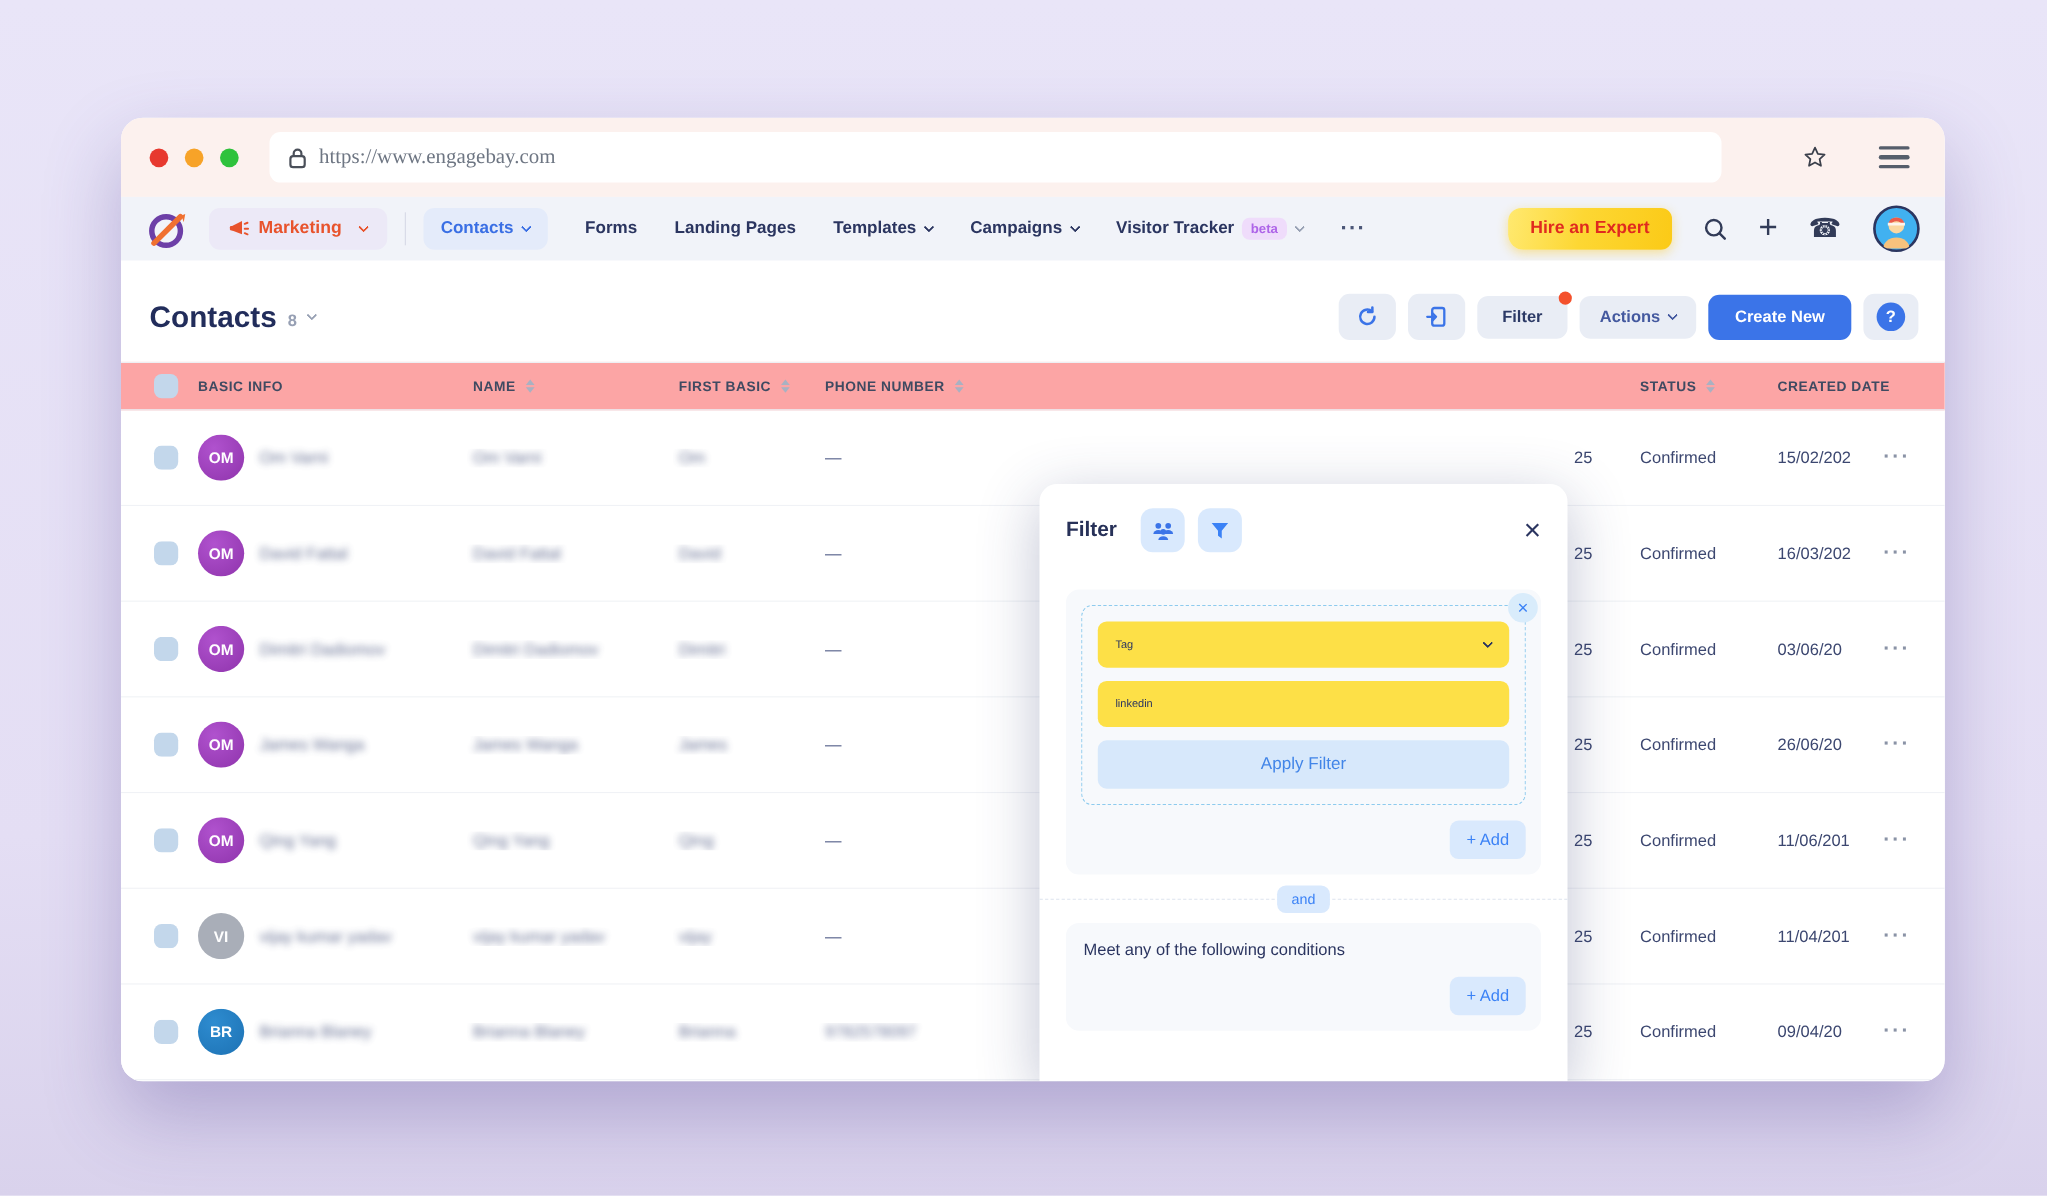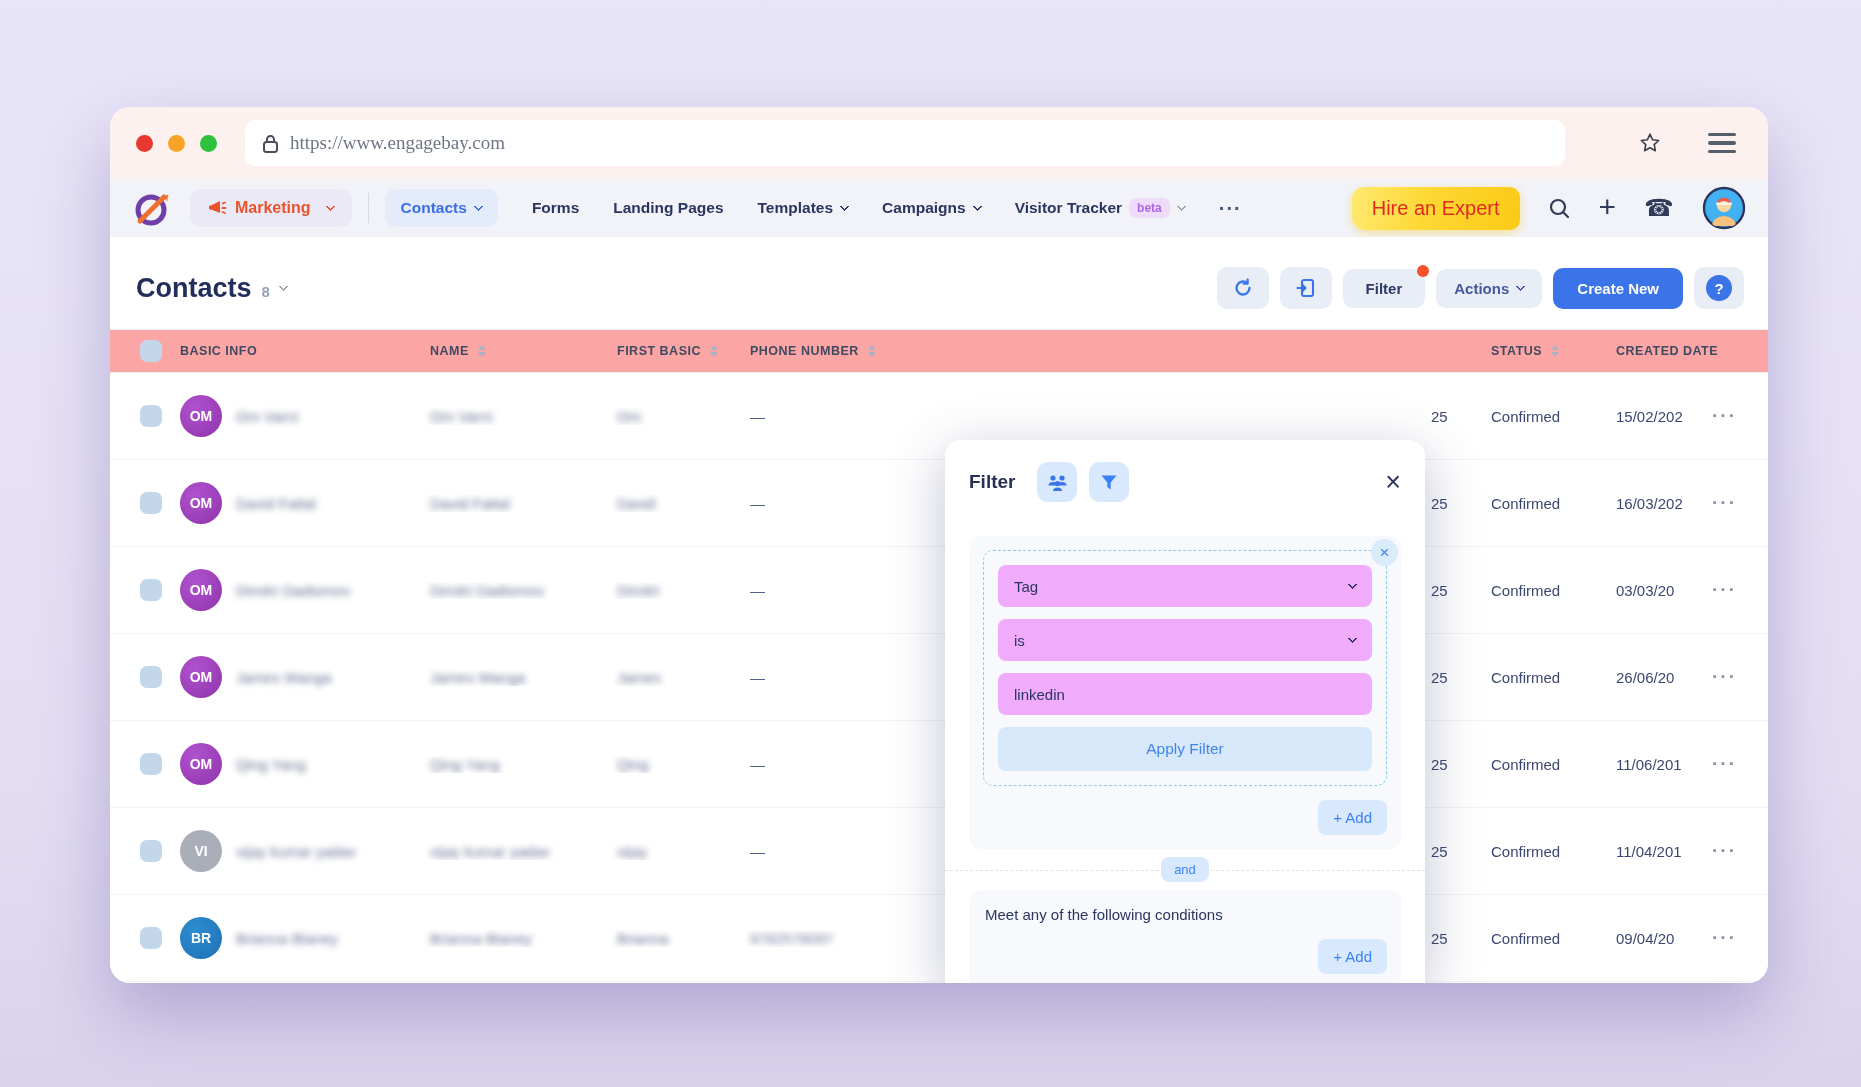--- a/index.html
+++ b/index.html
@@ -29,21 +29,21 @@
   .logo{width:42px;height:42px;flex:0 0 auto;}
   .pill{display:flex;align-items:center;gap:8px;border-radius:10px;padding:10px 18px;cursor:pointer;}
   .pill.mkt{background:#ece9f7;color:#e8532c;font-weight:700;font-size:16px;margin-left:16px;}
   .vdiv{width:1px;height:30px;background:#d6d9e6;margin:0 16px;}
   .nav-items{display:flex;align-items:center;gap:34px;font-size:15.5px;font-weight:700;color:#2b3560;}
   .nav-item{cursor:pointer;display:flex;align-items:center;white-space:nowrap;}
   .nav-item.active{background:#e4ebfa;color:#3a6fe4;border-radius:10px;padding:10px 16px;}
   .badge-beta{background:#efdcfb;color:#ae64e8;font-size:12px;font-weight:700;border-radius:7px;padding:3px 8px;margin-left:7px;}
   .nav-more{font-size:20px;color:#4b5577;letter-spacing:1px;font-weight:700;cursor:pointer;}
   .nav-right{margin-left:auto;display:flex;align-items:center;gap:28px;}
-  .hire{background:linear-gradient(100deg,#ffe970 0%,#fdd733 45%,#fbca17 100%);color:#e02a1f;font-weight:400;font-size:20px;border-radius:12px 10px 10px 14px;padding:10px 20px;border:none;cursor:pointer;box-shadow:0 3px 10px rgba(250,200,30,.45);}
+  .hire{background:linear-gradient(100deg,#ffe970 0%,#fdd733 45%,#fbca17 100%);color:#e02a1f;font-weight:700;font-size:16px;border-radius:12px 10px 10px 14px;padding:10px 20px;border:none;cursor:pointer;box-shadow:0 3px 10px rgba(250,200,30,.45);}
   .tool-glyph{font-size:24px;color:#323b58;cursor:pointer;line-height:1;}
   .plus{font-size:30px;font-weight:400;margin-top:-3px;}
   
   .content{position:relative;height:746px;background:#fff;}
   .page-head{display:flex;align-items:center;padding:30px 24px 20px 26px;}
   .page-title{font-size:27px;font-weight:800;color:#222d5b;}
   .page-count{font-size:15px;color:#97a0b4;font-weight:700;margin-left:10px;margin-top:6px;}
   .head-actions{margin-left:auto;display:flex;align-items:center;gap:11px;}
   .icon-btn{width:52px;height:42px;border-radius:10px;background:#e9edf5;border:none;display:flex;align-items:center;justify-content:center;cursor:pointer;}
   .btn-filter{position:relative;background:#e9edf5;border:none;border-radius:10px;padding:11px 23px;font-size:15px;font-weight:700;color:#2c3a66;cursor:pointer;font-family:inherit;}
@@ -81,21 +81,21 @@
   .panel-title{font-size:19px;font-weight:800;color:#273158;}
   .panel-ico{width:40px;height:40px;border-radius:11px;background:#d9e9fd;border:none;display:flex;align-items:center;justify-content:center;cursor:pointer;}
   .panel-ico:first-of-type{margin-left:22px;}
   .panel-ico + .panel-ico{margin-left:12px;}
   .panel-close{margin-left:auto;background:none;border:none;font-size:27px;color:#2b3560;cursor:pointer;line-height:1;font-family:inherit;}
   .cond-card{background:#f7f9fc;border-radius:12px;padding:14px;margin-top:34px;}
   .cond-card.second{margin-top:8px;}
   .cond-heading{font-size:15px;color:#2b3560;padding:2px 2px 10px 2px;}
   .dashed{position:relative;border:1.6px dashed #8ecbee;border-radius:10px;padding:14px;display:flex;flex-direction:column;gap:12px;}
   .remove-cond{position:absolute;top:-12px;right:-12px;width:27px;height:27px;border-radius:50%;background:#d9ecfb;color:#3b82f6;border:none;font-size:17px;line-height:1;cursor:pointer;display:flex;align-items:center;justify-content:center;font-family:inherit;}
-  .field{height:42px;background:#f0abfc;border-radius:8px;display:flex;align-items:center;padding:0 16px;font-size:15px;color:#2b3560;cursor:pointer;}
+  .field{height:42px;background:#fde047;border-radius:8px;display:flex;align-items:center;padding:0 16px;font-size:10px;color:#2b3560;cursor:pointer;}
   .field .chev{margin-left:auto;color:#2b3560;}
   .apply{height:44px;background:#d7e8fb;border:none;border-radius:8px;color:#4285e8;font-size:15.5px;cursor:pointer;font-family:inherit;}
   .add-row{display:flex;justify-content:flex-end;margin-top:14px;}
   .btn-add{background:#d9e9fd;border:none;border-radius:8px;color:#3b82f6;font-size:15px;padding:9px 15px;cursor:pointer;font-family:inherit;}
   .and-row{position:relative;display:flex;justify-content:center;margin-top:8px;height:28px;align-items:center;}
   .and-row::before{content:'';position:absolute;left:-24px;right:-24px;top:50%;border-top:1.5px dashed #dde4ee;}
   .and-pill{position:relative;background:#d9e9fd;color:#3b82f6;font-size:13px;border-radius:8px;padding:5px 13px;z-index:1;}
 </style>
 </head>
 <body>
@@ -340,21 +340,21 @@
           </div>
     <div class="cell">
             <span class="blur">Dimitri</span>
           </div>
     <div class="cell">
             <span class="phone">—</span>
           </div>
     <div class="cell"></div>
     <div class="cell">25</div>
     <div class="cell">Confirmed</div>
-    <div class="cell c-date">03/03/20</div>
+    <div class="cell c-date">03/06/20</div>
     <div class="cell dots">···</div>
   </div>
         <div class="grid trow">
     <div class="cell">
             <span class="cb"></span>
           </div>
     <div class="cell">
       <span class="avatar" style="background: radial-gradient(circle at 35% 30%, rgb(176, 82, 206), rgb(143, 52, 172));">OM</span>
       <span class="blur">James Wanga</span>
     </div>
@@ -466,24 +466,20 @@
       </div>
 
       <div class="cond-card">
         <div class="dashed">
           <button class="remove-cond">×</button>
           <div class="field">
             <span>Tag</span>
             <span class="chev"></span>
           </div>
           <div class="field">
-            <span>is</span>
-            <span class="chev"></span>
-          </div>
-          <div class="field">
             <span>linkedin</span>
           </div>
           <button class="apply">Apply Filter</button>
         </div>
         <div class="add-row">
           <button class="btn-add">+ Add</button>
         </div>
       </div>
 
       <div class="and-row">

